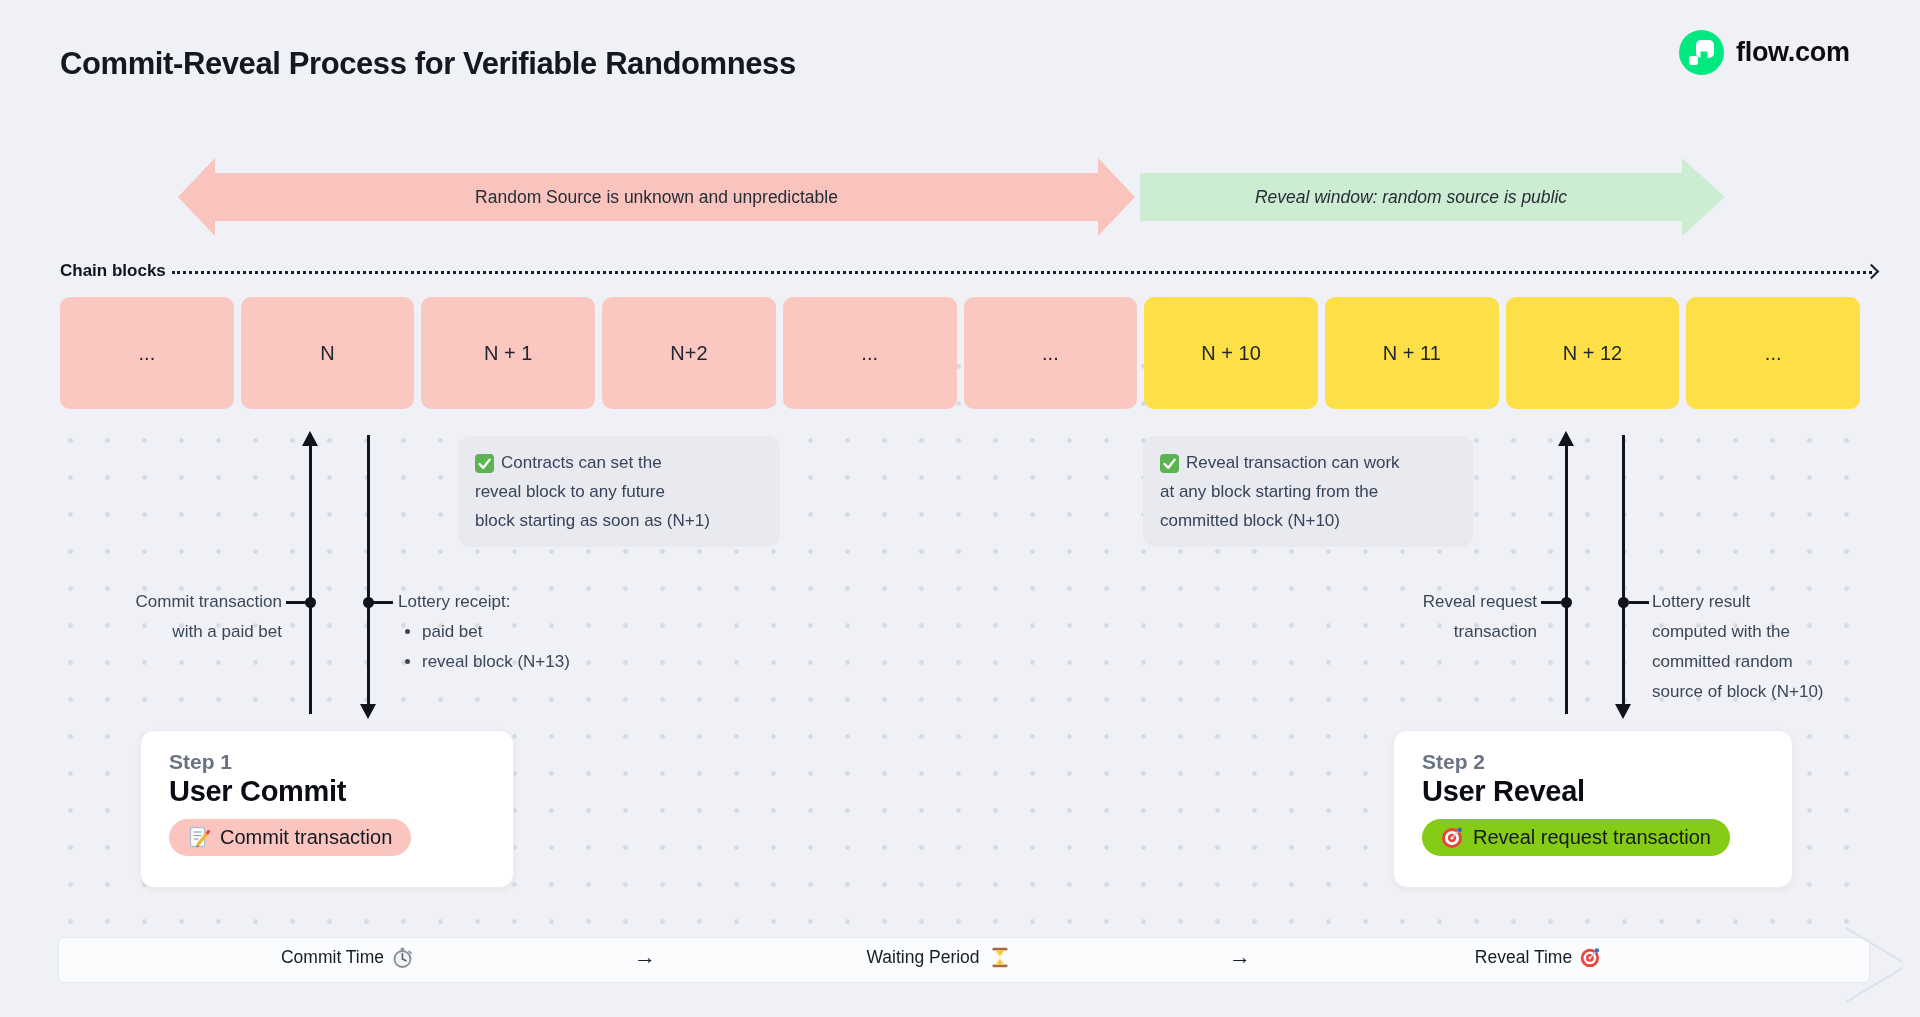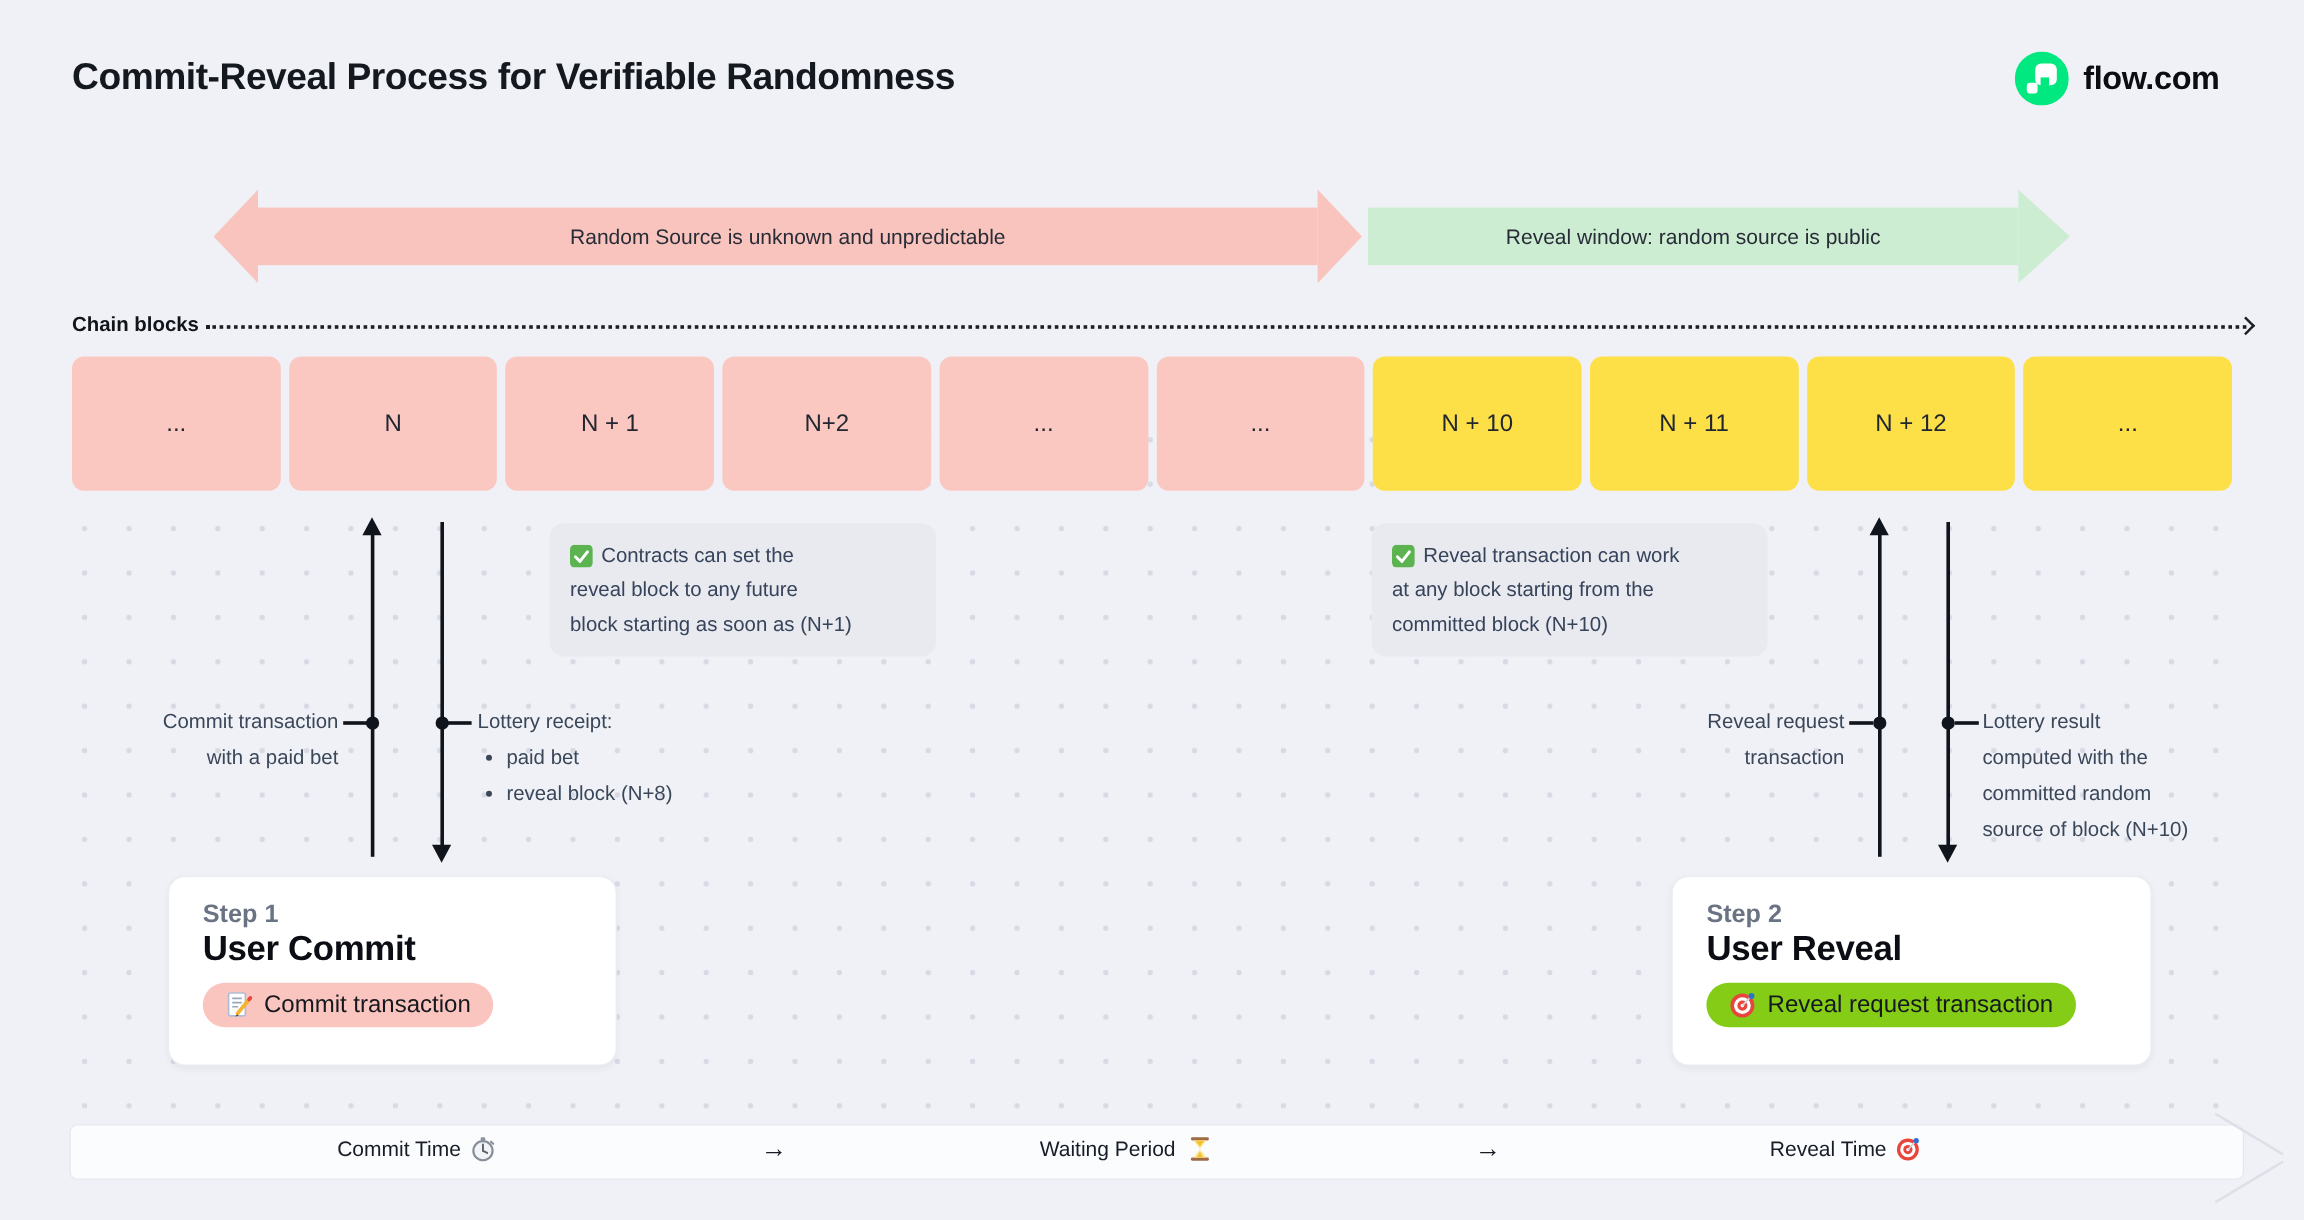--- a/index.html
+++ b/index.html
@@ -15,34 +15,34 @@
     position:absolute; left:52px; top:348px; width:1826px; height:578px;
     background-image:radial-gradient(circle,#d7dae4 2px,transparent 2.6px);
     background-size:37px 37px; z-index:0;
   }
 
   .title {
     position:absolute; left:60px; top:46px; font-size:31px; font-weight:600;
     letter-spacing:-0.4px; color:#14181f; z-index:2;
   }
 
-  .brand { position:absolute; left:1679px; top:43px; display:flex; align-items:center; gap:12px; z-index:2; }
+  .brand { position:absolute; left:1679px; top:30px; display:flex; align-items:center; gap:12px; z-index:2; }
   .brand-name { font-size:27px; font-weight:700; color:#0b0d12; letter-spacing:-0.3px; }
 
   
   .harrow { position:absolute; display:flex; align-items:stretch; height:78px; top:158px; z-index:1; }
   .harrow .hbody { flex:1; height:48px; margin-top:15px; display:flex; align-items:center; justify-content:center; }
   .harrow .label { font-size:17.5px; color:#272c37; }
   .head { width:0; height:0; border-top:39px solid transparent; border-bottom:39px solid transparent; }
   .arrow-commit { left:178px; width:957px; }
   .arrow-commit .hbody { background:#f9c4bd; }
   .arrow-commit .head-l { border-right:37px solid #f9c4bd; }
   .arrow-commit .head-r { border-left:37px solid #f9c4bd; }
   .arrow-reveal { left:1140px; width:585px; }
-  .arrow-reveal .hbody { background:#cdedd3; }
+  .arrow-reveal .hbody { background:#cdedd3;font-style:italic; }
   .arrow-reveal .head-r { border-left:43px solid #cdedd3; }
 
   
   .chain-label { position:absolute; left:60px; top:261px; font-size:17px; font-weight:700; color:#10141b; z-index:2; }
   .chain-dotline { position:absolute; left:172px; top:271px; width:1700px; border-top:3px dotted #1b1f27; z-index:1; }
   .chain-dotline-head { position:absolute; left:1866px; top:266px; width:11px; height:11px;
     border-top:2.5px solid #1b1f27; border-right:2.5px solid #1b1f27; transform:rotate(45deg); z-index:1; }
 
   
   .blocks { position:absolute; left:60px; top:297px; width:1800px; height:112px; display:flex; gap:7px; z-index:1; }
@@ -196,21 +196,21 @@
 
   <div class="ann right-al" style="left:80px; top:587px; width:202px;">
     <div>Commit transaction</div>
     <div>with a paid bet</div>
   </div>
 
   <div class="ann" style="left:398px; top:587px; width:260px;">
     <div>Lottery receipt:</div>
     <ul>
       <li>paid bet</li>
-      <li>reveal block (N+8)</li>
+      <li>reveal block (N+13)</li>
     </ul>
   </div>
 
   <div class="ann right-al" style="left:1335px; top:587px; width:202px;">
     <div>Reveal request</div>
     <div>transaction</div>
   </div>
 
   <div class="ann" style="left:1652px; top:587px; width:240px;">
     <div>Lottery result</div>

